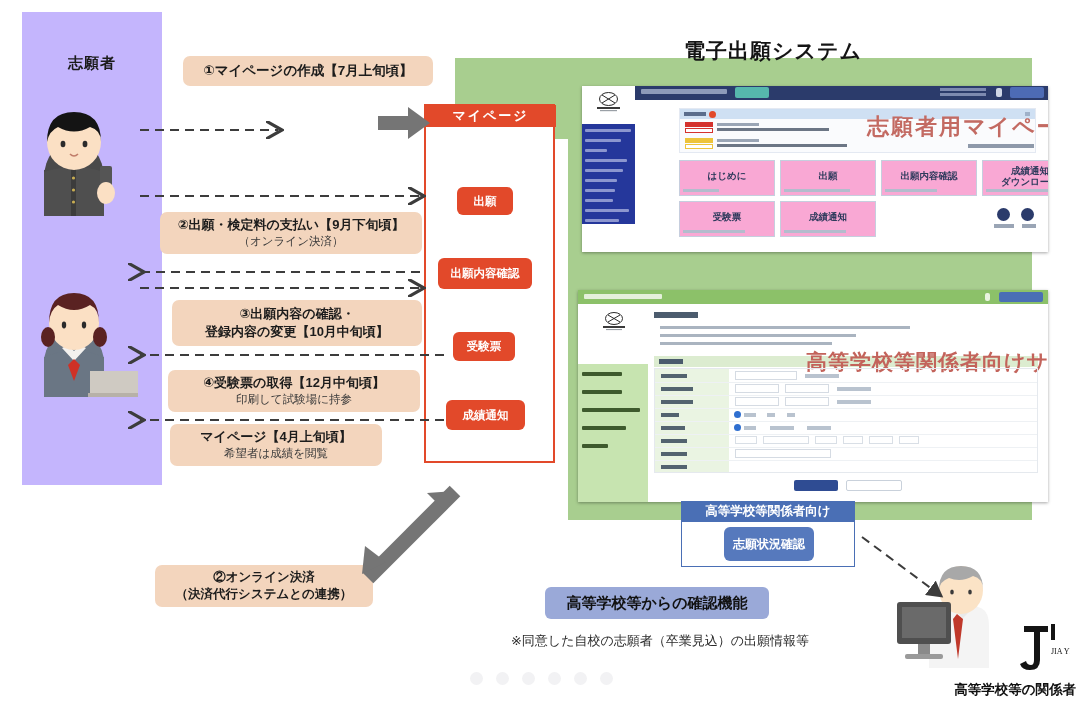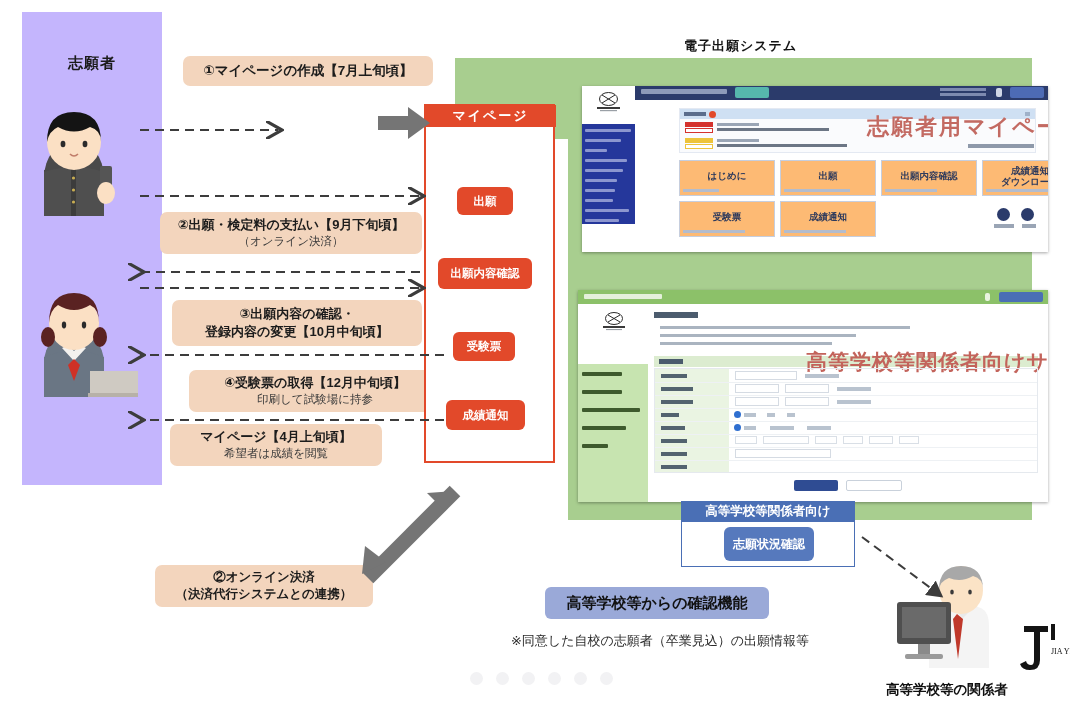--- a/index.html
+++ b/index.html
@@ -34,21 +34,21 @@
     background:#f3d5bd;border-radius:7px;
     color:#1c1c1c;font-weight:bold;
     display:flex;flex-direction:column;align-items:center;justify-content:center;
     text-align:center;line-height:1.35;
   }
   .step-sub{font-weight:normal;font-size:11.5px;color:#3a3a3a;}
 
   #step1{left:183px;top:56px;width:250px;height:30px;font-size:13.5px;}
   #step2{left:160px;top:212px;width:262px;height:42px;font-size:13px;justify-content:center;}
   #step3{left:172px;top:300px;width:250px;height:46px;font-size:13px;}
-  #step4{left:168px;top:370px;width:252px;height:42px;font-size:13px;margin-left:21px;}
+  #step4{left:168px;top:370px;width:252px;height:42px;font-size:13px;}
   #step5{left:170px;top:424px;width:212px;height:42px;font-size:13px;}
   #step-online{left:155px;top:565px;width:218px;height:42px;font-size:12.5px;font-family:Liberation Serif, serif;}
 
   
   #login-box{
     left:283px;top:96px;width:92px;height:75px;
     border:2.5px solid #e2492a;background:#ffffff;box-sizing:border-box;
   }
   #login-title{
     height:19px;background:#e2492a;color:#fff;font-size:12px;font-weight:bold;
@@ -74,21 +74,21 @@
     position:absolute;background:#e2492a;border-radius:6px;color:#fff;
     font-size:11.5px;font-weight:bold;
     display:flex;align-items:center;justify-content:center;
   } 
 
   
   #green-board{left:455px;top:58px;width:577px;height:462px;background:#a8ce8f;}
   #green-notch{left:455px;top:139px;width:113px;height:381px;background:#ffffff;}
 
   #system-title{
-    left:684px;top:37px;font-size:13px;font-weight:bold;color:#141414;letter-spacing:1px;
+    left:684px;top:37px;font-size:21px;font-weight:bold;color:#141414;letter-spacing:1px;
   }
 
   
   #shot1{left:582px;top:86px;width:466px;height:166px;background:#fff;
     box-shadow:0 1px 3px rgba(0,0,0,.35);overflow:hidden;}
   #shot1 .navbar{position:absolute;left:53px;top:0;right:0;height:14px;background:#2b3b6b;}
   #shot1 .navbar .brand{position:absolute;left:6px;top:3px;width:86px;height:5px;background:#8d9ab9;border-radius:1px;}
   #shot1 .navbar .pill{position:absolute;left:100px;top:1px;width:34px;height:11px;background:#56b7ad;border-radius:2px;}
   #shot1 .navbar .r1{position:absolute;right:62px;top:2px;width:46px;height:3px;background:#7d8ab0;}
   #shot1 .navbar .r2{position:absolute;right:62px;top:7px;width:46px;height:3px;background:#7d8ab0;}
@@ -112,21 +112,21 @@
   #shot1 .notice .tagyel{position:absolute;left:0;top:0;width:28px;height:5px;background:#edc43a;}
   #shot1 .notice .tagyelb{position:absolute;left:0;top:6px;width:28px;height:5px;background:#fff;border:.5px solid #edc43a;box-sizing:border-box;}
   #shot1 .notice .l1{position:absolute;left:32px;top:1px;width:42px;height:3px;background:#9aa5b5;}
   #shot1 .notice .l2{position:absolute;left:32px;top:6px;width:112px;height:3px;background:#6c7685;}
 
   #shot1 .redtext{position:absolute;left:232px;top:12px;font-size:22px;color:#c36a62;
     font-weight:bold;letter-spacing:2px;white-space:nowrap;}
   #shot1 .morelink{position:absolute;right:14px;top:44px;width:66px;height:4px;background:#8e99aa;}
 
   #shot1 .tiles{position:absolute;left:44px;top:60px;right:12px;}
-  #shot1 .tile{position:absolute;background:#fdba74;border:1px solid #c6cede;box-sizing:border-box;}
+  #shot1 .tile{position:absolute;background:#f9a8d4;border:1px solid #c6cede;box-sizing:border-box;}
   #shot1 .tile .lab{position:absolute;left:0;right:0;top:10px;text-align:center;
     font-size:9.5px;font-weight:bold;color:#2e3a5c;line-height:1.15;}
   #shot1 .tile .lab.two{top:5px;}
   #shot1 .tile .sub{position:absolute;left:3px;bottom:3px;height:3px;background:#b3bccd;}
   #shot1 .circle{position:absolute;width:13px;height:13px;border-radius:50%;background:#2b3b6b;}
   #shot1 .circle-cap{position:absolute;width:20px;height:4px;background:#9aa5b5;}
 
   
   #dev-note{left:807px;top:257px;font-size:13.5px;color:#1c1c1c;line-height:1.55;font-weight:500;}
 
@@ -170,21 +170,21 @@
 
   
   #confirm-badge{left:545px;top:587px;width:224px;height:32px;background:#9aa9d8;border-radius:6px;
     display:flex;align-items:center;justify-content:center;font-size:15px;font-weight:bold;color:#111;}
   #confirm-note{left:484px;top:632px;width:352px;text-align:center;font-size:13px;color:#2b2b2b;}
   #dots{left:470px;top:672px;width:140px;height:14px;}
   .dot{position:absolute;width:13px;height:13px;border-radius:50%;background:#f2f2f4;}
 
   
   #hs-staff{left:893px;top:562px;width:120px;height:106px;}
-  #hs-staff-label{left:886px;top:681px;width:190px;text-align:left;font-size:13.5px;font-weight:bold;color:#111;}
+  #hs-staff-label{left:886px;top:681px;width:190px;text-align:right;font-size:13.5px;font-weight:bold;color:#111;}
   #brand-logo{left:1018px;top:620px;width:52px;height:56px;}
 
   
   #arrow-layer{left:0;top:0;width:1080px;height:706px;pointer-events:none;}
 </style>
 </head>
 <body>
 
 <div class="stage">
 

